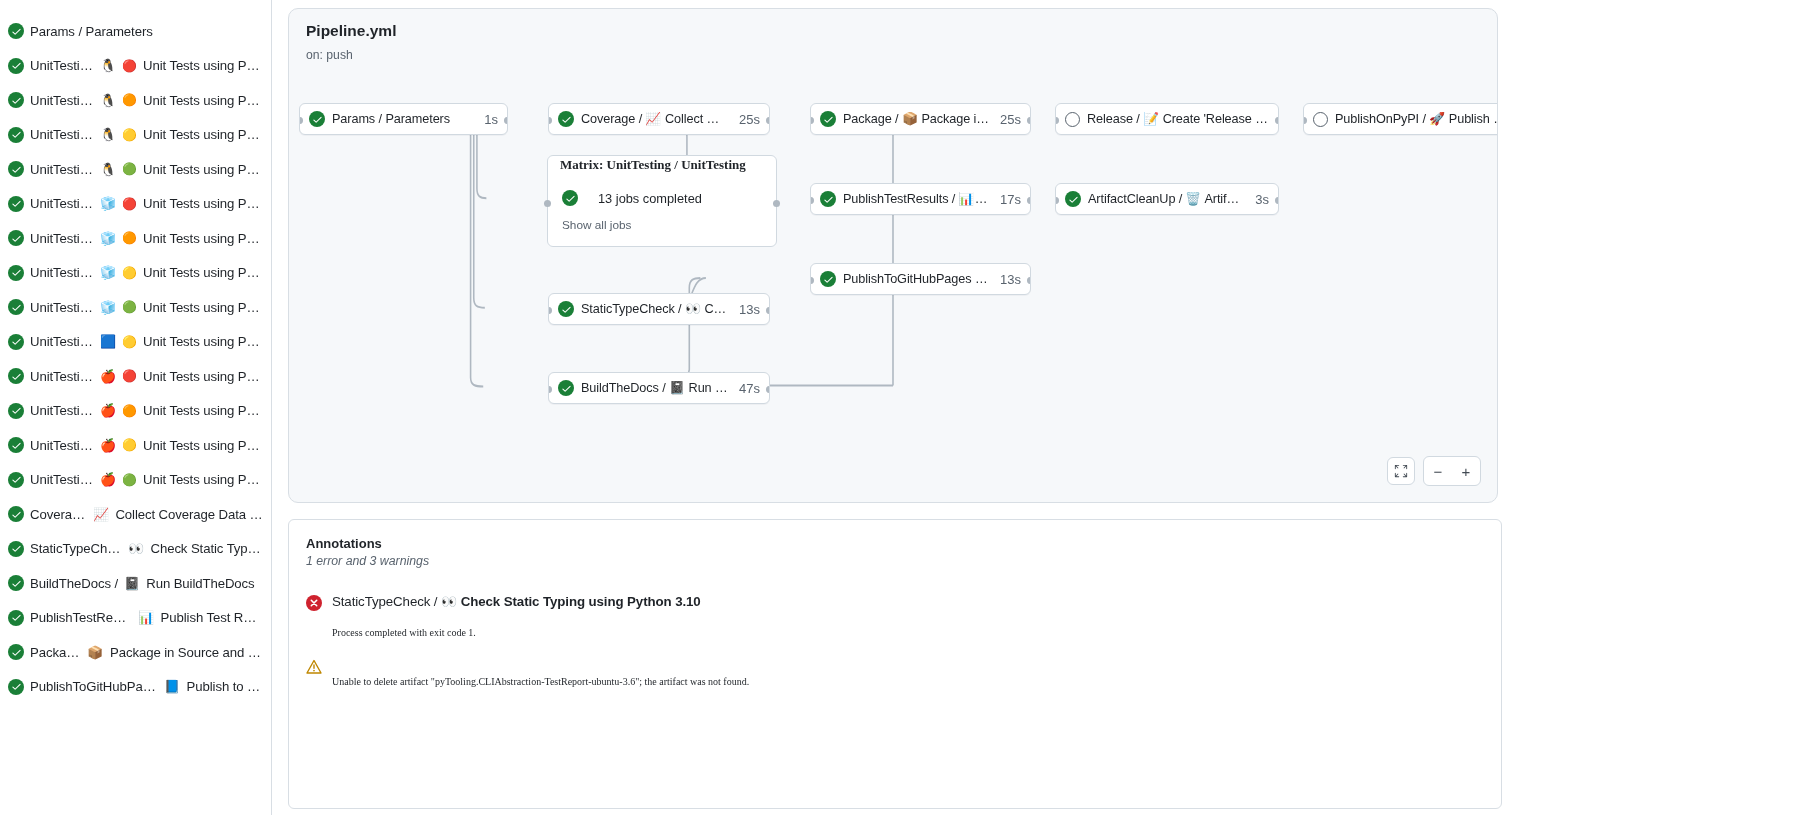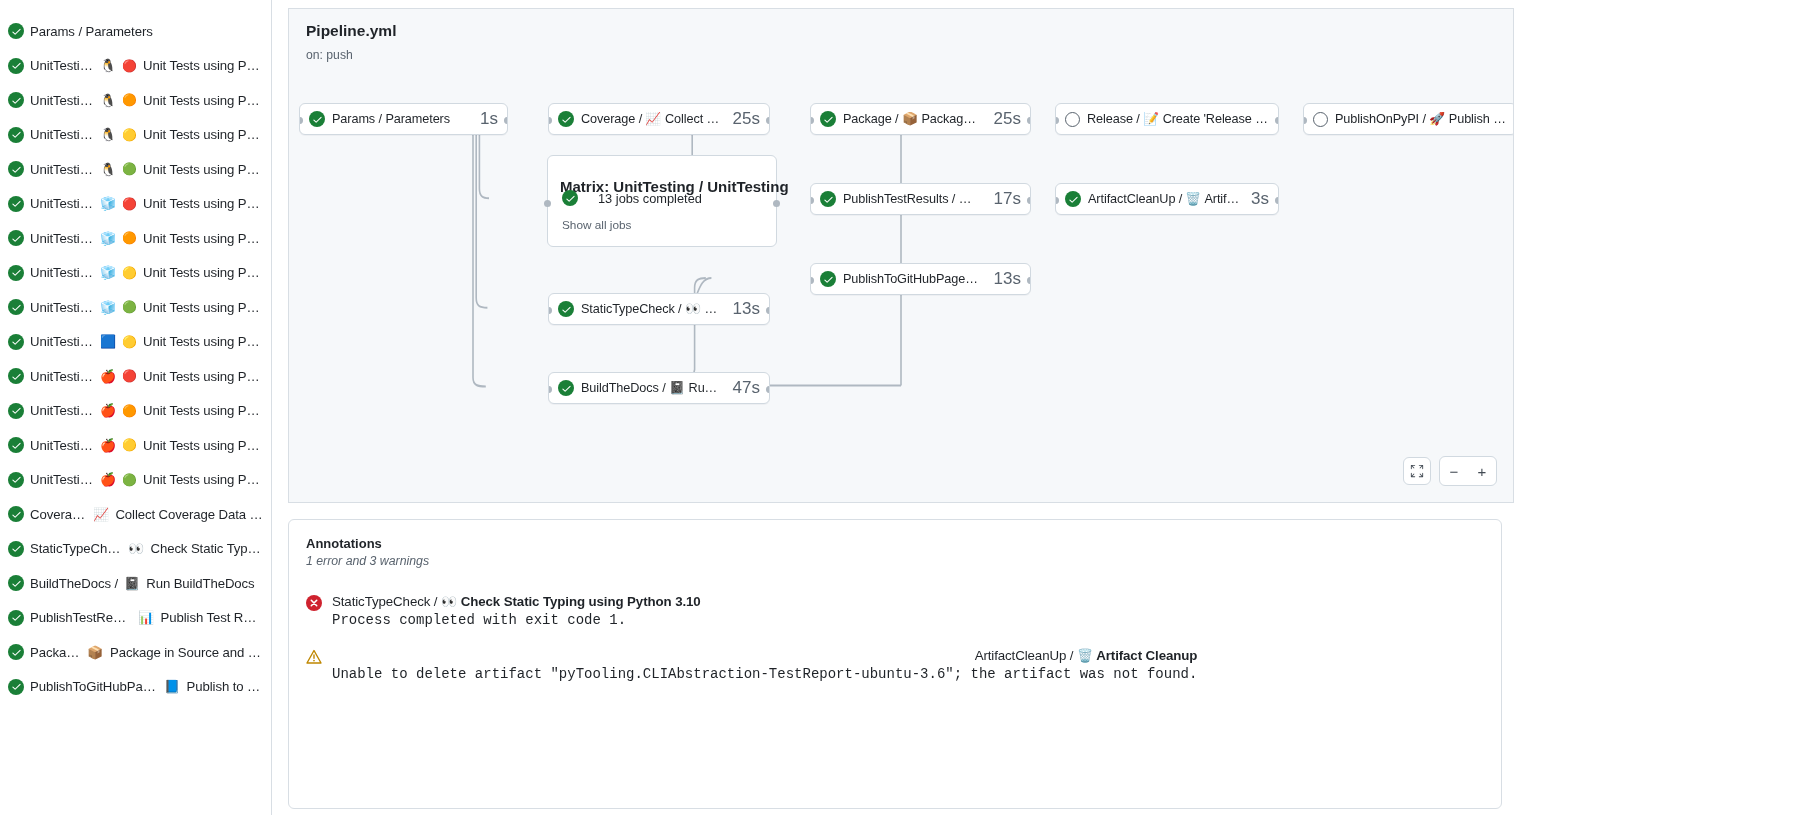--- a/index.html
+++ b/index.html
@@ -59,24 +59,24 @@
   .main {
     flex: 1;
     height: 815px;
     background: #ffffff;
     padding: 0;
     overflow: hidden;
     position: relative;
   }
 
   .graph-card {
-    margin: 8px 4px 0 16px;
+    margin: 8px 20px 0 16px;
     height: 495px;
     border: 1px solid #d8dee4;
-    border-radius: 0;
+    border-radius: 10px;
     background: #f6f8fa;
     position: relative;
     overflow: hidden;
   }
   .graph-title {
     position: absolute;
     left: 17px; top: 13px;
     font-size: 15.5px;
     font-weight: 600;
     color: #1f2328;
@@ -110,45 +110,46 @@
   .node-label {
     font-size: 12.7px;
     color: #1f2328;
     overflow: hidden;
     text-overflow: ellipsis;
     white-space: nowrap;
     flex: 1;
     letter-spacing: -0.1px;
   }
   .node-time {
-    font-size: 17px;
+    font-size: 13px;
     color: #59636e;
     margin-left: 4px;
   }
   .circ-empty {
     width: 15px; height: 15px; min-width: 15px;
     border-radius: 50%;
     border: 1.7px solid #59636e;
     background: #ffffff;
   }
 
   
   .matrix-box {
     position: absolute;
     border: 1px solid #d1d9e0;
     border-radius: 6px;
     background: #ffffff;
   }
   .matrix-title {
     position: absolute;
-    left: 12px; top: 22px;
-    font-size: 15px;
+    left: 12px; top: 1px;
+    font-size: 13px;
     font-weight: 600;
     color: #1f2328;
     white-space: nowrap;
+    font-family: Liberation Serif, serif;
   }
   .matrix-row {
     position: absolute;
     left: 14px; top: 34px;
     display: flex;
     align-items: center;
     gap: 20px;
     cursor: pointer;
   }
   .matrix-row-label { font-size: 12.8px; color: #1f2328; }
@@ -231,24 +232,24 @@
   .annot-ico { margin-top: 1px; }
   .annot-head {
     font-size: 13.3px;
     color: #1f2328;
     font-weight: 400;
     letter-spacing: -0.1px;
     text-align: right;
   }
   .annot-head b { font-weight: 600; }
   .annot-msg {
-    font-size: 14px;
+    font-size: 10px;
     color: #1f2328;
-    font-family: Liberation Mono, monospace;
-    margin-top: 3px;
+    font-family: Liberation Serif, serif;
+    margin-top: 18px;
   }
 </style>
 </head>
 <body>
 
 <div class="app">
 
   <div class="sidebar">
     <div id="sidebar-items">
         <div class="side-item">
@@ -655,21 +656,20 @@
               <div class="annot-msg">Process completed with exit code 1.</div>
             </div>
           </div>
           <div class="annot-item">
             <span class="annot-ico"><svg width="16" height="16" viewBox="0 0 16 16" fill="none">
                 <path d="M8 1.5 15 14H1L8 1.5Z" stroke="#bf8700" stroke-width="1.4" stroke-linejoin="round"></path>
                 <path d="M8 6v3.2" stroke="#bf8700" stroke-width="1.4" stroke-linecap="round"></path>
                 <circle cx="8" cy="11.6" r="0.85" fill="#bf8700"></circle>
               </svg></span>
             <div>
-              <div class="annot-head">ArtifactCleanUp / <span class="emoji">🗑️</span><b> Artifact Cleanup</b></div>
               <div class="annot-msg">Unable to delete artifact "pyTooling.CLIAbstraction-TestReport-ubuntu-3.6"; the artifact was not found.</div>
             </div>
           </div>
         </div>
     </div>
 
   </div>
 </div>
 
 </body></html>

